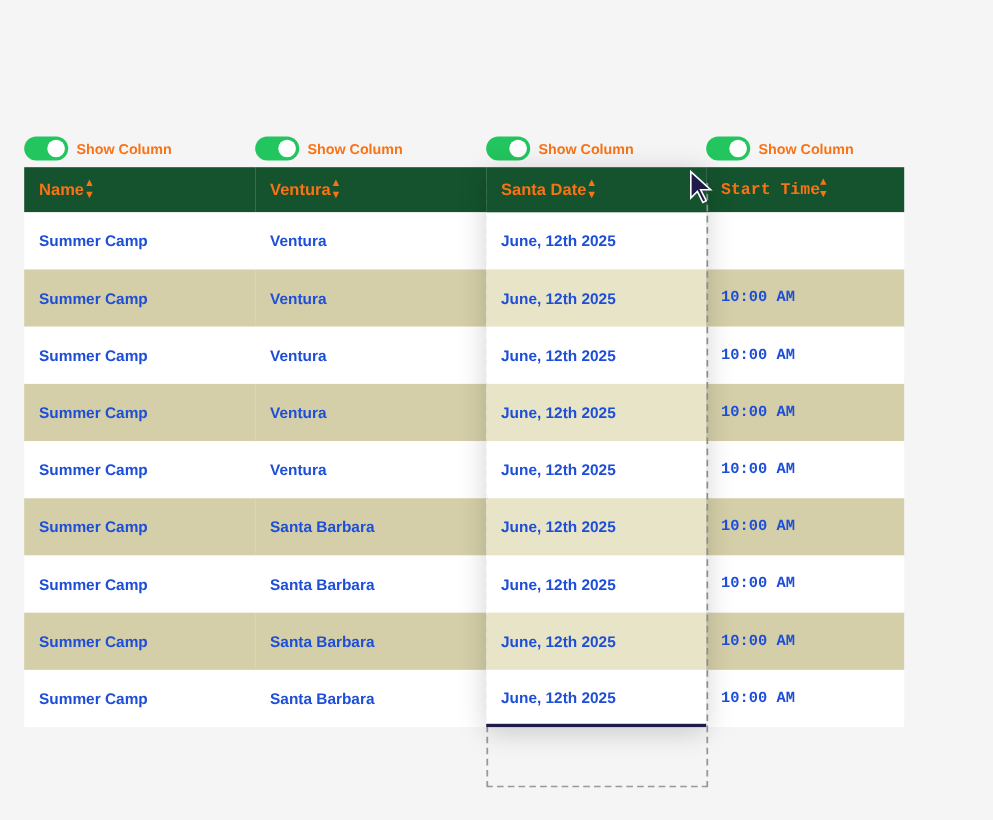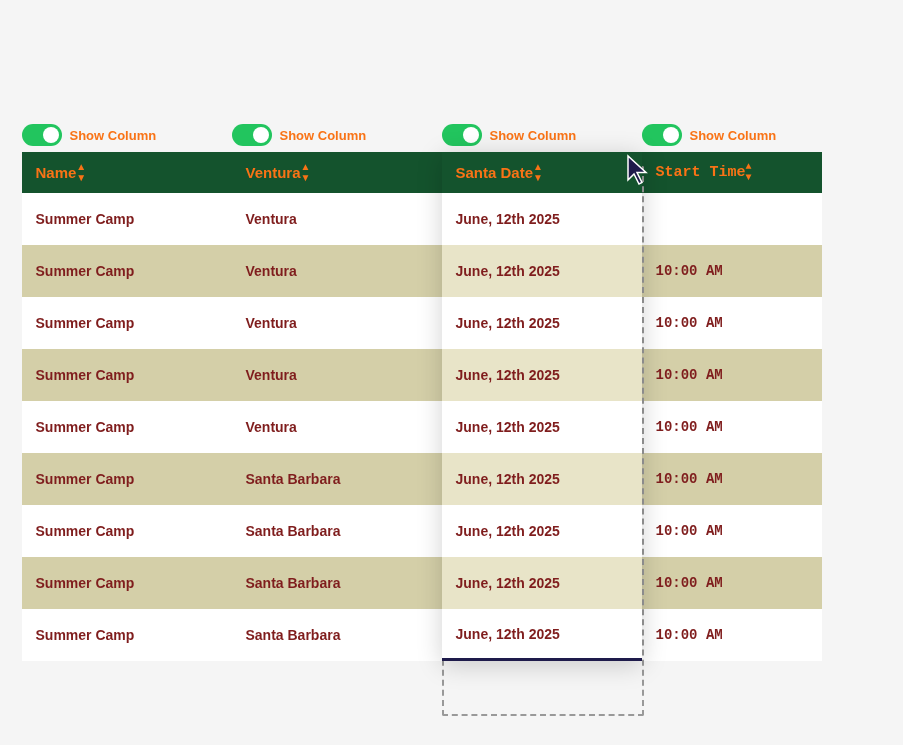--- a/index.html
+++ b/index.html
@@ -80,21 +80,21 @@
       font-size: 10px;
       color: #f97316;
       line-height: 1;
     }
 
     
     .cell {
       padding: 12px 14px;
       font-size: 14px;
       font-weight: 600;
-      color: #7f1d1d;
+      color: #1d4ed8;
       min-height: 52px;
       display: flex;
       align-items: center;
     }
 
     .cell.light { background: #ffffff; }
     .cell.dark  { background: #d4cfa8; }
 
     
     .columns-wrapper {

